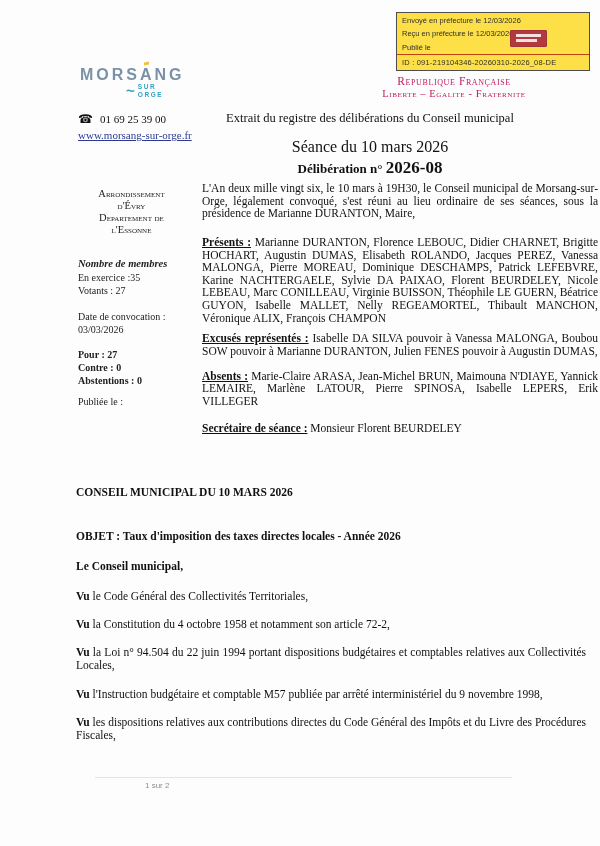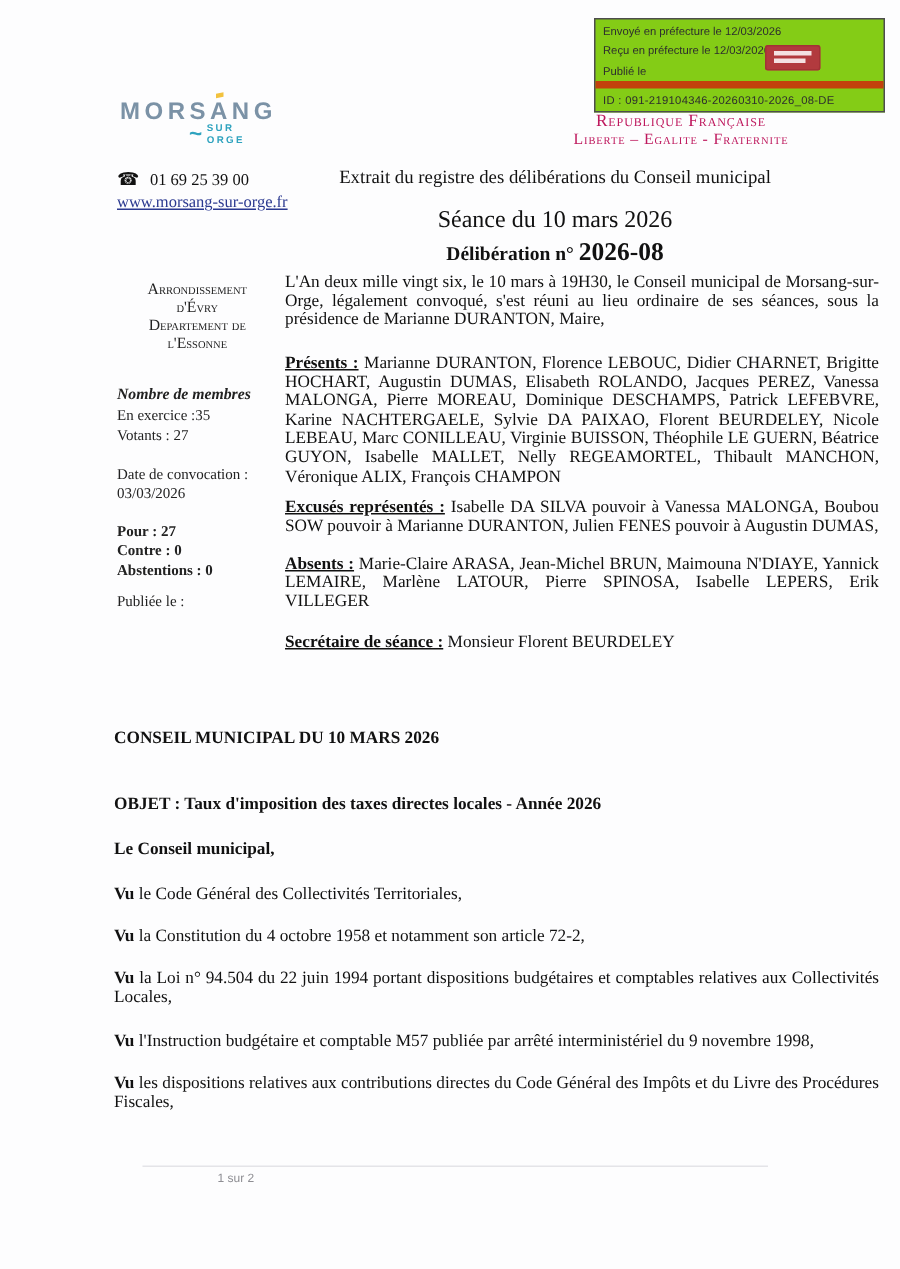--- a/index.html
+++ b/index.html
@@ -3,26 +3,26 @@
 <meta charset="utf-8">
 <style>
   html,body{margin:0;padding:0;}
   .page{
     position:relative;width:600px;height:846px;background:#fdfdfe;
     font-family:"Liberation Serif","DejaVu Serif",serif;color:#161616;overflow:hidden;
   }
 
   
   .stamp{
-    position:absolute;left:396px;top:12px;width:192px;background:#84cc16;
+    position:absolute;left:396px;top:12px;width:192px;background:#fde047;
     border:1px solid #4d4d4d;font-family:"Liberation Sans","DejaVu Sans",sans-serif;
     font-size:7.5px;color:#2e2e2e;line-height:1;
   }
   .stamp-row{padding:3.5px 5px 2.5px;}
-  .stamp-id{border-top:5px solid #c2410c;padding:4px 5px 3.5px;letter-spacing:.2px;}
+  .stamp-id{border-top:1px solid #c2410c;padding:4px 5px 3.5px;letter-spacing:.2px;}
   .badge{
     position:absolute;right:42px;top:17px;width:37px;height:17px;
     background:#b23a3e;border-radius:2px;box-shadow:0 0 0 1px #a33236 inset;
   }
   .badge::before,.badge::after{
     content:"";position:absolute;left:6px;right:6px;height:3px;background:rgba(255,255,255,.85);
   }
   .badge::before{top:4px;}
   .badge::after{top:9px;right:10px;}
 
@@ -60,21 +60,21 @@
   .sb-caps.second{margin-top:4px;}
   .sb-members{margin-top:22px;font-weight:bold;font-style:italic;font-size:10.5px;}
   .sb-line{font-size:10px;line-height:1.25;}
   .sb-group1{margin-top:3px;}
   .sb-convoc{margin-top:14px;}
   .sb-votes{margin-top:12px;font-weight:bold;}
   .sb-votes .sb-line{line-height:1.3;}
   .sb-publiee{margin-top:9px;}
 
   
-  .bodycol{position:absolute;left:190px;top:182px;width:396px;font-size:11.5px;line-height:1.1;text-align:justify;color:#111;}
+  .bodycol{position:absolute;left:202px;top:182px;width:396px;font-size:11.5px;line-height:1.1;text-align:justify;color:#111;}
   .bodycol p{margin:0;}
   .p-presents{margin-top:16px !important;}
   .p-excuses{margin-top:8px !important;}
   .p-absents{margin-top:12px !important;}
   .p-secretaire{margin-top:14px !important;}
   .lbl{font-weight:bold;text-decoration:underline;}
 
   
   .section{position:absolute;left:76px;top:486px;width:510px;font-size:11.5px;line-height:1.15;color:#111;text-align:justify;}
   .section p{margin:0;}

